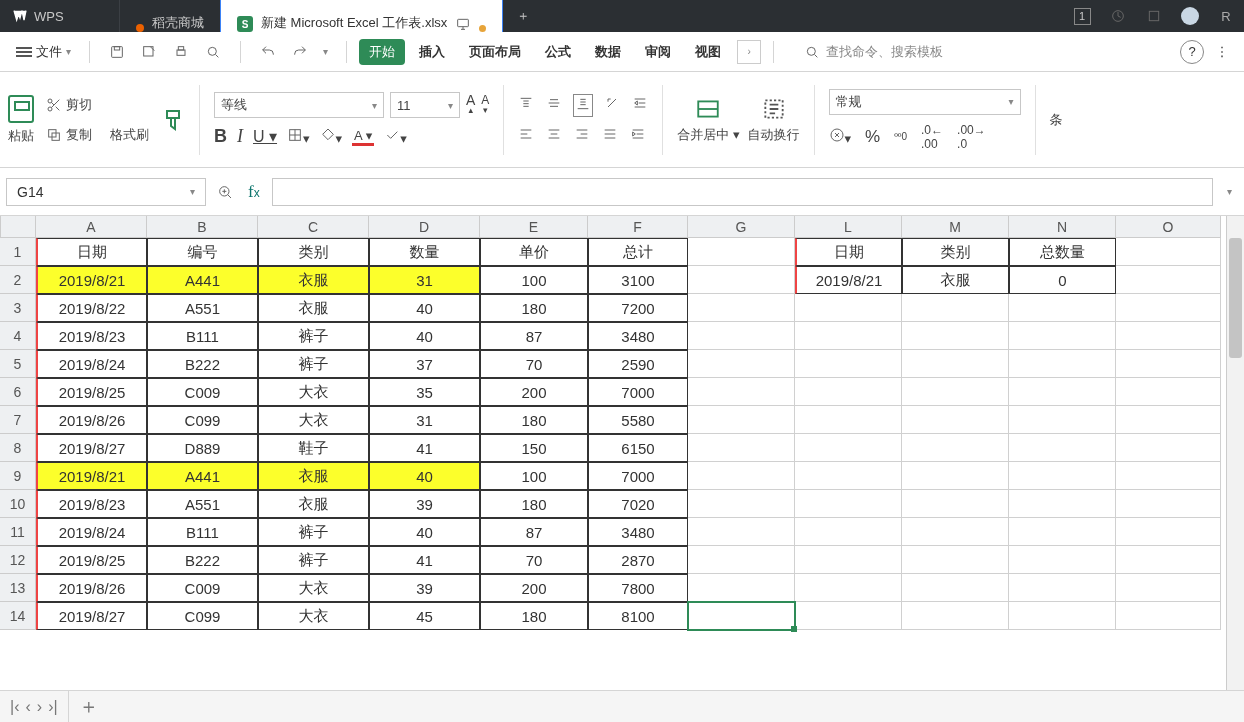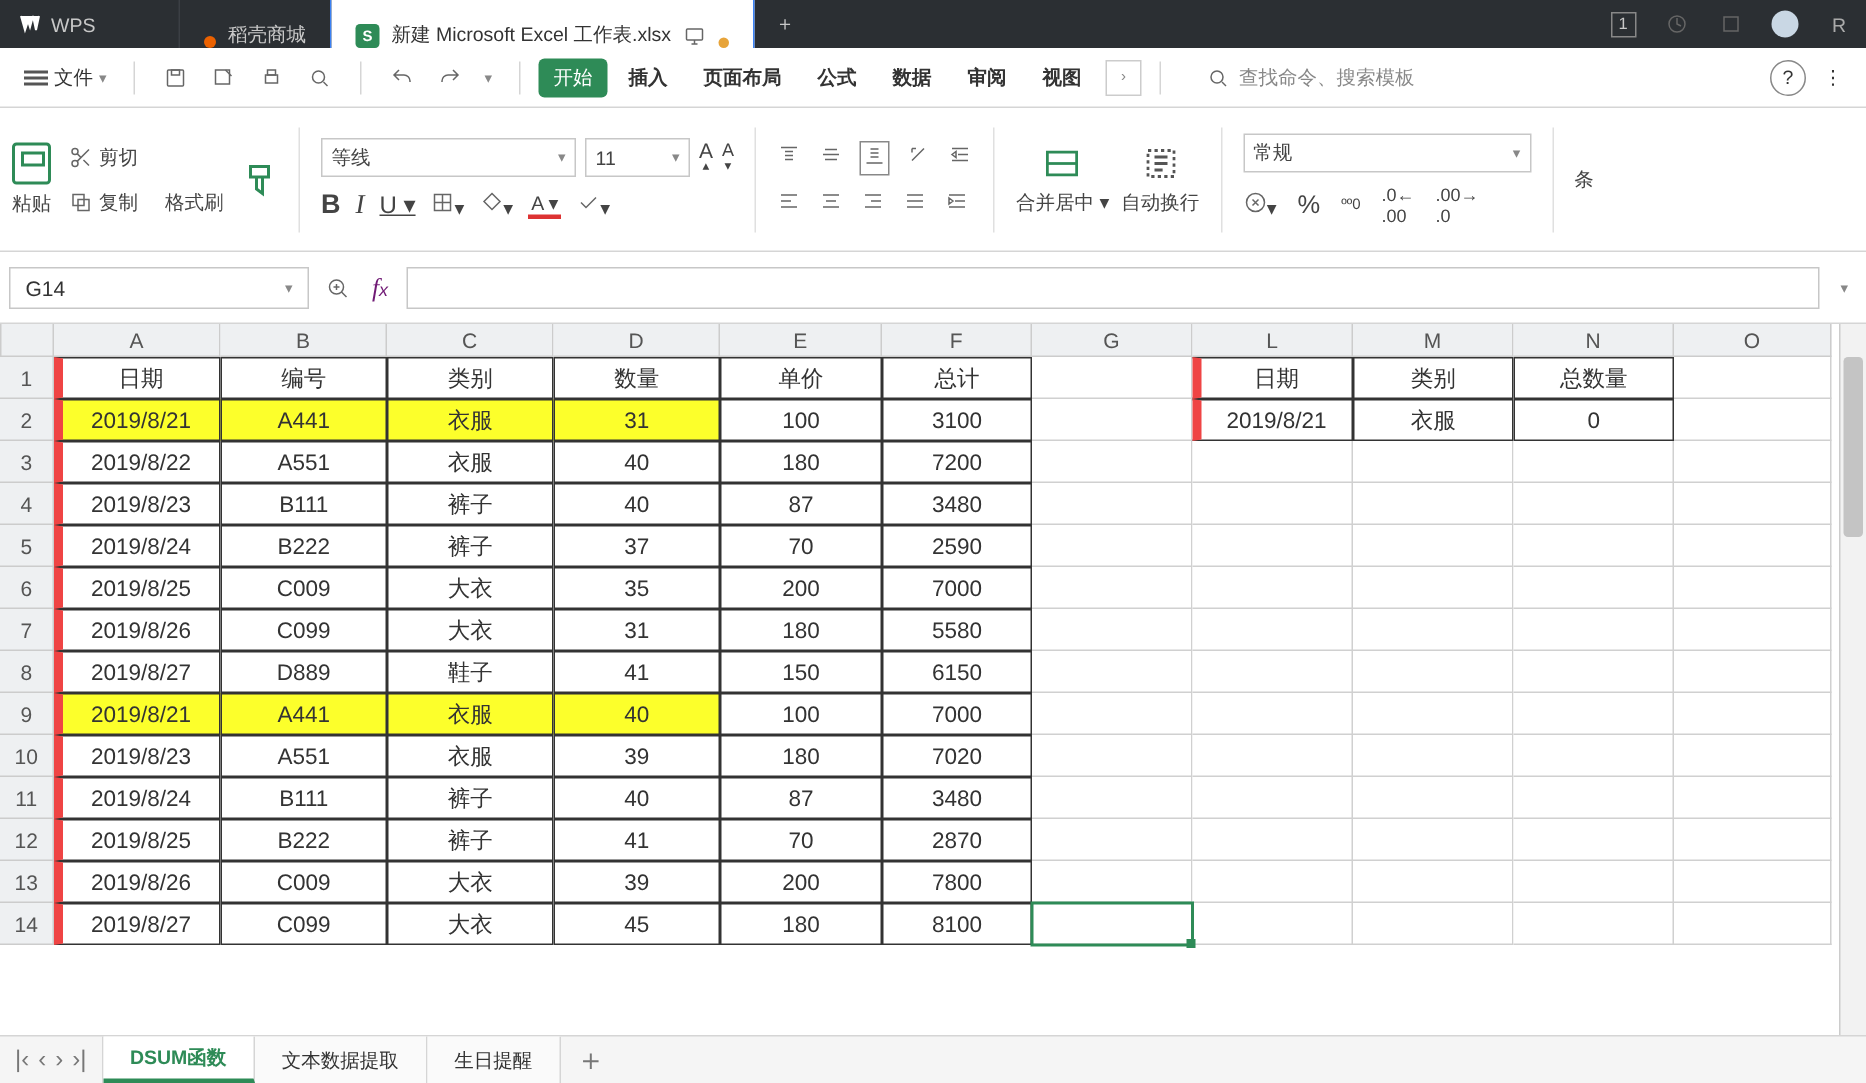--- a/index.html
+++ b/index.html
@@ -49,33 +49,33 @@
 .fmtrow { display:flex; gap:10px; }
 .fmtrow .b { font-weight:bold; font-size:18px; cursor:pointer; }
 .fmtrow .i { font-style:italic; font-family:Georgia,serif; font-size:18px; cursor:pointer; }
 .fmtrow .u { text-decoration:underline; font-size:16px; cursor:pointer; }
 .inc-dec { display:flex; flex-direction:column; align-items:center; font-size:14px; line-height:10px; cursor:pointer; }
 
 
 .fxbar { height:48px; border-bottom:1px solid #d5d5d5; display:flex; align-items:center; padding:0 6px; gap:8px; }
 .namebox { width:200px; height:28px; border:1px solid #c7c7c7; background:#fff; display:flex; align-items:center; justify-content:space-between; padding:0 10px; font-size:14px; cursor:text; }
 .fx-ico { width:22px; height:22px; display:flex; align-items:center; justify-content:center; color:#666; cursor:pointer; }
-.fx-label { font-style:italic; font-family:Georgia,serif; font-size:17px; color:#701a75; padding:0 4px; }
+.fx-label { font-family:Georgia,serif; font-size:17px; color:#0f766e; padding:0 4px; }
 .formula-input { flex:1; height:28px; border:1px solid #c7c7c7; background:#fff; }
 
 
 .gridwrap { flex:1; position:relative; overflow:hidden; display:flex; flex-direction:column; }
 .grid { display:grid; grid-template-columns:36px 111px 111px 111px 111px 108px 100px 107px 107px 107px 107px 105px; font-size:15px; }
 .hdr-corner, .col-hdr, .row-hdr { background:#eef0f2; border:1px solid #ccc; border-left:none; border-top:none; display:flex; align-items:center; justify-content:center; height:22px; color:#555; font-size:14px; }
 .hdr-corner { border-left:1px solid #ccc; }
 .row-hdr { height:28px; color:#555; }
 .cell { height:28px; border-right:1px solid #d0d0d0; border-bottom:1px solid #d0d0d0; display:flex; align-items:center; justify-content:center; background:#fff; }
 .cell.box { border:1px solid #333; }
 .cell.box-top { border-top:1px solid #333; }
-.cell.box-left { border-left:6px solid #ef4444; }
+.cell.box-left { border-left:2px solid #ef4444; }
 .cell.hi { background:#fcff2b; }
 .cell.active { outline:2px solid #2e8b57; outline-offset:-1px; position:relative; }
 .cell.active::after { content:""; position:absolute; right:-3px; bottom:-3px; width:6px; height:6px; background:#2e8b57; }
 .vscroll { position:absolute; right:0; top:0; width:18px; bottom:0; background:#f2f2f2; border-left:1px solid #ccc; }
 .vscroll .thumb { position:absolute; left:2px; right:2px; top:22px; height:120px; background:#c4c4c4; border-radius:3px; }
 
 
 .sheetbar { height:32px; border-top:1px solid #d5d5d5; display:flex; align-items:stretch; background:#f5f5f5; }
 .sheetbar .nav { display:flex; align-items:center; gap:6px; padding:0 10px; color:#777; border-right:1px solid #d5d5d5; }
 .sheetbar .nav span { cursor:pointer; font-size:16px; }
@@ -554,19 +554,14 @@
     </div>
 </div>
 
 <div class="sheetbar">
   <div class="nav">
     <span>|‹</span>
     <span>‹</span>
     <span>›</span>
     <span>›|</span>
   </div>
-  <div class="stabs" id="sheet-tabs">
-      <div class="stab active">DSUM函数</div>
-      <div class="stab">文本数据提取</div>
-      <div class="stab">生日提醒</div>
-    </div>
   <div class="add">＋</div>
 </div>
 
 </body></html>

